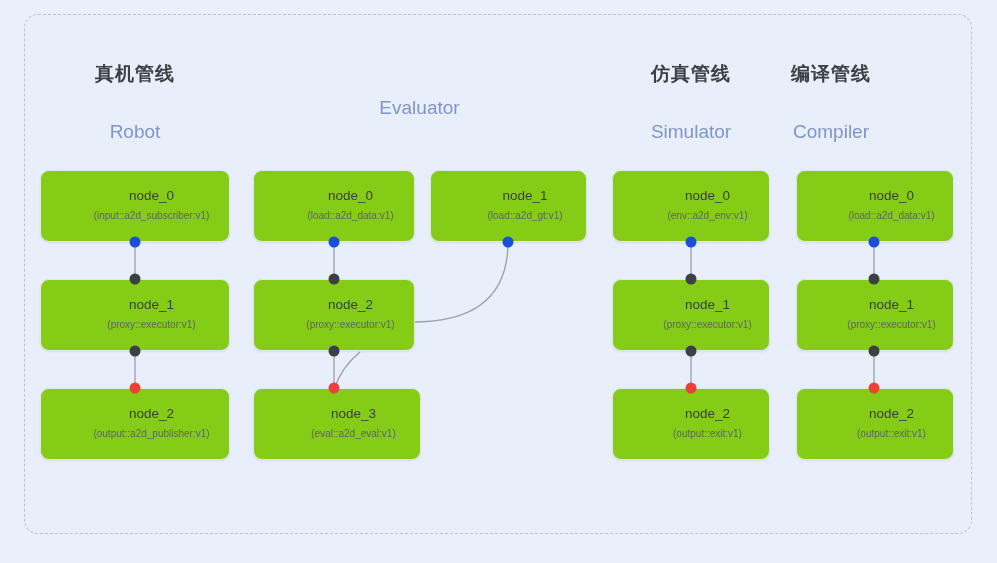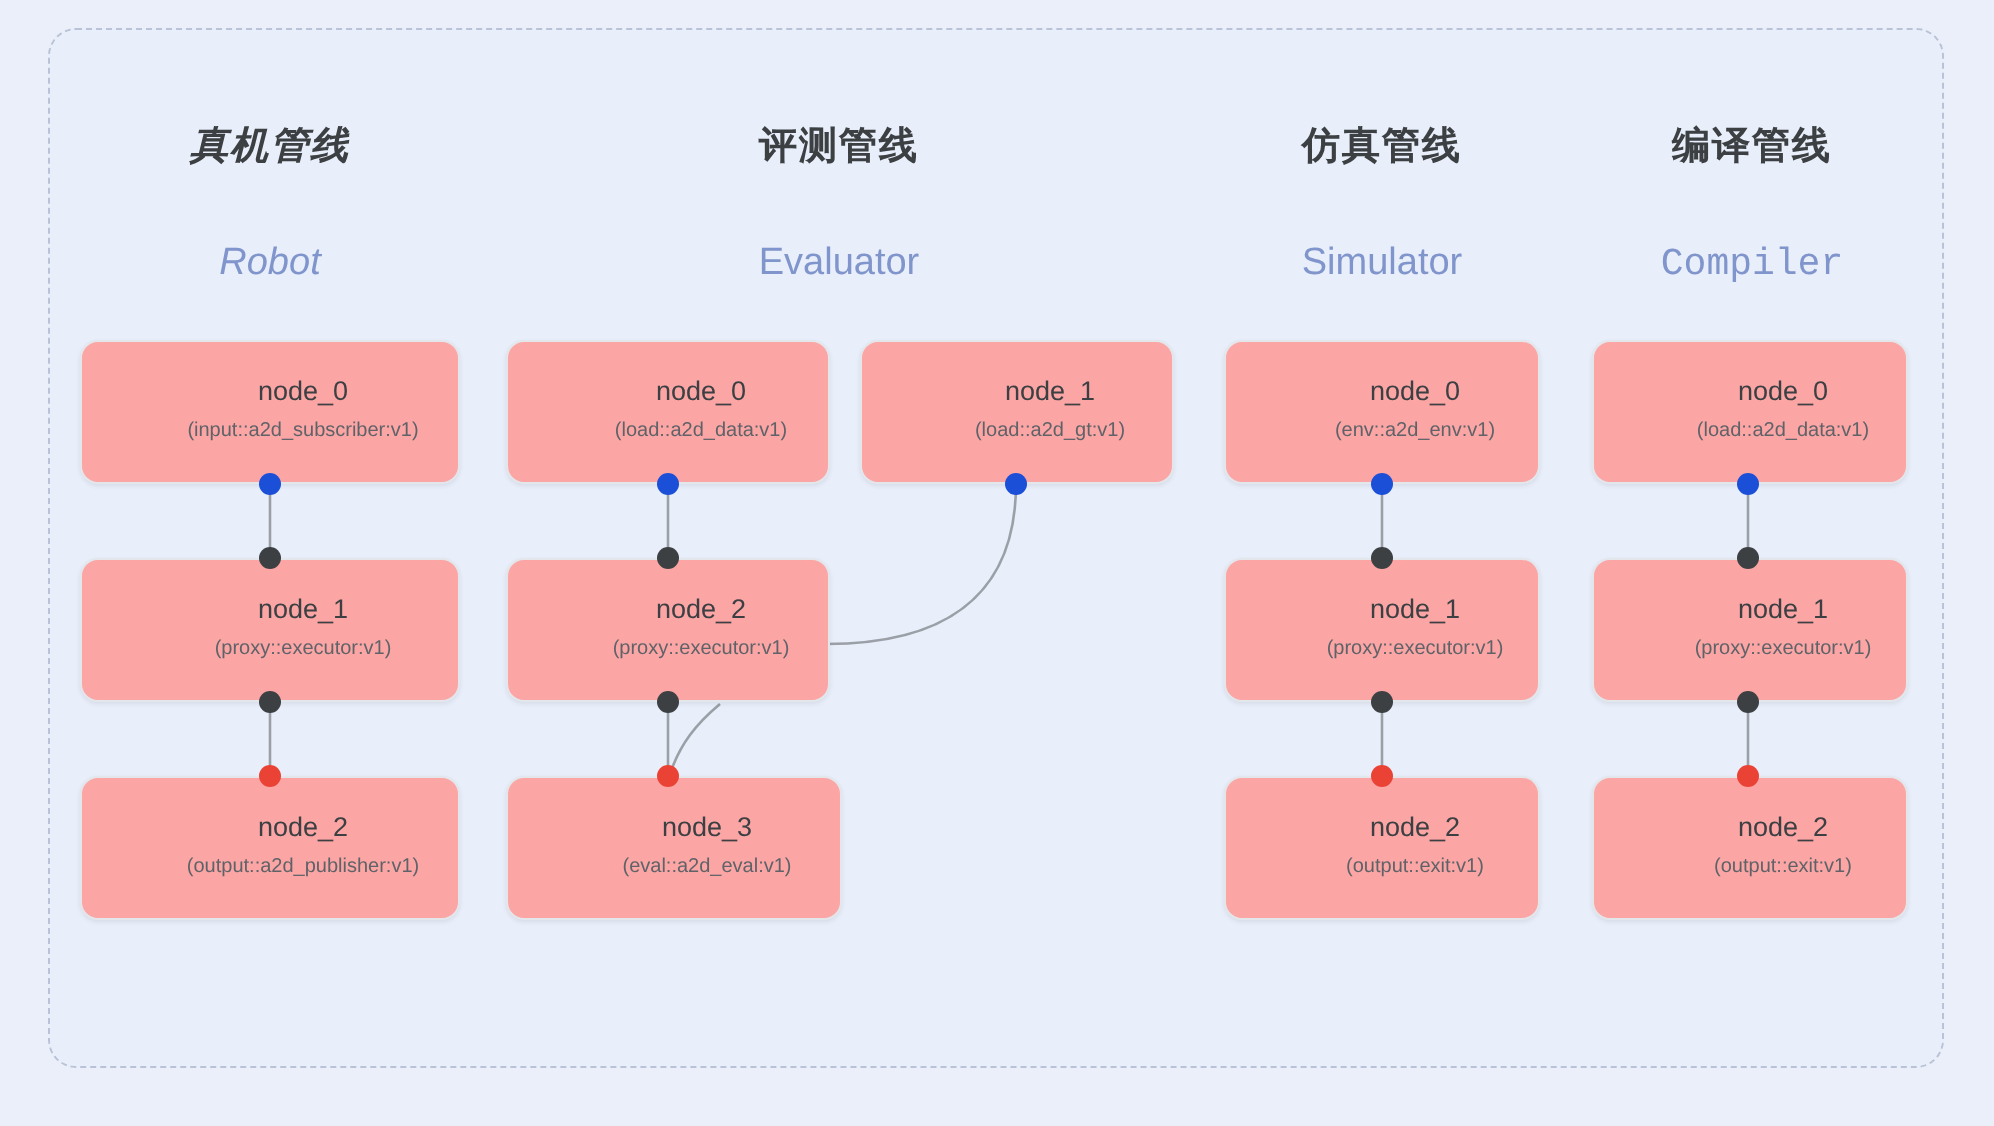--- a/index.html
+++ b/index.html
@@ -59,21 +59,21 @@
     color: #8095cc;
     line-height: 24px;
     margin-top: 34px;
     white-space: nowrap;
   }
 
   
   .node-card {
     position: absolute;
     box-sizing: border-box;
-    background: #fca5a5;
+    background: #84cc16;
     border: 1px solid #e3e6eb;
     border-radius: 9px;
     box-shadow: 0 1px 2px rgba(60,64,67,0.10);
     display: flex;
     flex-direction: column;
     align-items: center;
     justify-content: center;
     text-align: center;
     overflow: hidden;
     padding-left: 33px;
@@ -122,36 +122,35 @@
     <path d="M 360,352 C 348,362 340,372 335,387"></path>
 
     <line x1="691" y1="242" x2="691" y2="278"></line>
     <line x1="691" y1="351" x2="691" y2="387"></line>
 
     <line x1="874" y1="242" x2="874" y2="278"></line>
     <line x1="874" y1="351" x2="874" y2="387"></line>
   </g>
 </svg>
 
-<div class="col-head" style="left:40px; top:62px; width:190px;font-style:italic;">
+<div class="col-head" style="left:40px; top:62px; width:190px;">
   <div class="col-title-cn">真机管线</div>
   <div class="col-title-en">Robot</div>
 </div>
 
 <div class="col-head" style="left:253px; top:62px; width:333px;">
-  <div class="col-title-cn">评测管线</div>
   <div class="col-title-en">Evaluator</div>
 </div>
 
 <div class="col-head" style="left:612px; top:62px; width:158px;">
   <div class="col-title-cn">仿真管线</div>
   <div class="col-title-en">Simulator</div>
 </div>
 
-<div class="col-head" style="left:797px; top:62px; width:158px;font-family:Liberation Mono, monospace;">
+<div class="col-head" style="left:752px; top:62px; width:158px;">
   <div class="col-title-cn">编译管线</div>
   <div class="col-title-en">Compiler</div>
 </div>
 
 <div class="node-card" style="left:40px; top:170px; width:190px; height:72px;">
   <div class="node-id">node_0</div>
   <div class="node-type">(input::a2d_subscriber:v1)</div>
 </div>
 <div class="node-card" style="left:40px; top:279px; width:190px; height:72px;">
   <div class="node-id">node_1</div>

